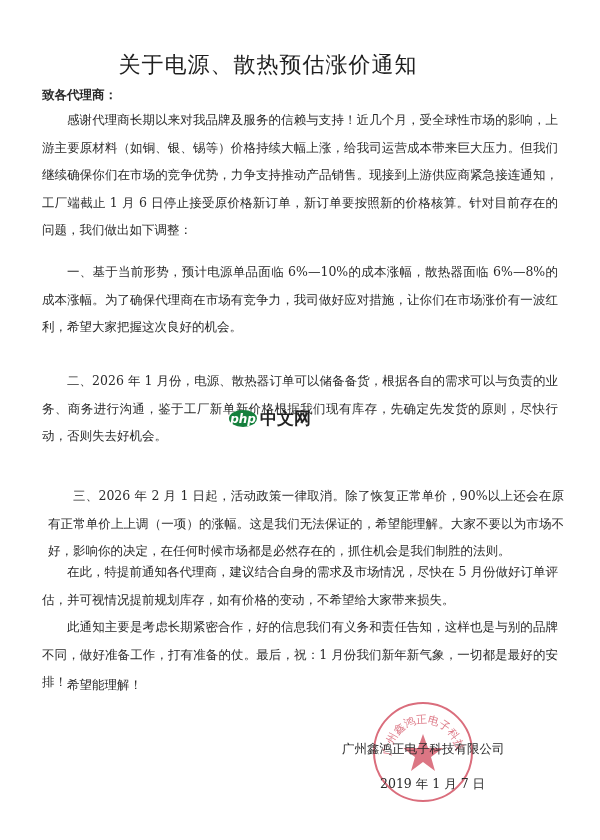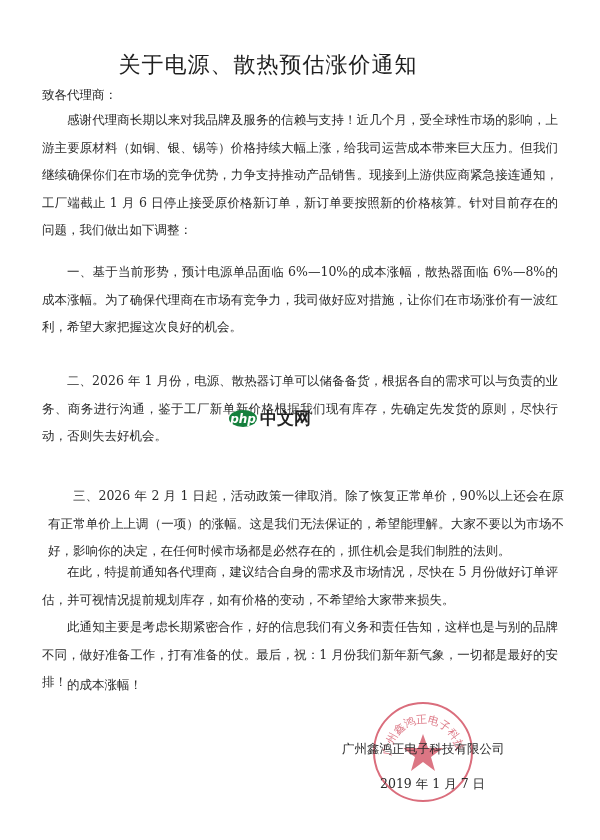--- a/index.html
+++ b/index.html
@@ -6,21 +6,21 @@
   body {
     width: 600px; height: 840px; position: relative; overflow: hidden;
     font-family: "DejaVu Serif", "Liberation Serif", serif;
     color: #2a2a2a;
   }
   .title {
     position: absolute; left: 0; top: 50px; width: 536px;
     text-align: center; font-size: 22px; color: #1e1e1e; letter-spacing: 1px;
   }
   .salutation {
-    position: absolute; left: 42px; top: 87px; font-size: 12.5px;
+    position: absolute; left: 42px; top: 87px; font-size: 12.5px; font-weight: bold;
   }
   .para {
     position: absolute; left: 42px; width: 516px;
     font-size: 12.5px; line-height: 27.5px; text-indent: 25px;
     text-align: justify;
   }
   .closing {
     position: absolute; left: 67px; top: 677px; font-size: 12.5px;
   }
   .company {
@@ -57,21 +57,21 @@
   <div class="title">关于电源、散热预估涨价通知</div>
   <div class="salutation">致各代理商：</div>
 
   <p class="para" style="top:106px;margin:0;">感谢代理商长期以来对我品牌及服务的信赖与支持！近几个月，受全球性市场的影响，上游主要原材料（如铜、银、锡等）价格持续大幅上涨，给我司运营成本带来巨大压力。但我们继续确保你们在市场的竞争优势，力争支持推动产品销售。现接到上游供应商紧急接连通知，工厂端截止 1 月 6 日停止接受原价格新订单，新订单要按照新的价格核算。针对目前存在的问题，我们做出如下调整：</p>
   <p class="para" style="top:258px;margin:0;">一、基于当前形势，预计电源单品面临 6%—10%的成本涨幅，散热器面临 6%—8%的成本涨幅。为了确保代理商在市场有竞争力，我司做好应对措施，让你们在市场涨价有一波红利，希望大家把握这次良好的机会。</p>
   <p class="para" style="top:367px;margin:0;">二、2026 年 1 月份，电源、散热器订单可以储备备货，根据各自的需求可以与负责的业务、商务进行沟通，鉴于工厂新单新价格根据我们现有库存，先确定先发货的原则，尽快行动，否则失去好机会。</p>
   <p class="para" style="top:476px;margin:6px;">三、2026 年 2 月 1 日起，活动政策一律取消。除了恢复正常单价，90%以上还会在原有正常单价上上调（一项）的涨幅。这是我们无法保证的，希望能理解。大家不要以为市场不好，影响你的决定，在任何时候市场都是必然存在的，抓住机会是我们制胜的法则。</p>
   <p class="para" style="top:558px;margin:0;">在此，特提前通知各代理商，建议结合自身的需求及市场情况，尽快在 5 月份做好订单评估，并可视情况提前规划库存，如有价格的变动，不希望给大家带来损失。</p>
   <p class="para" style="top:613px;margin:0;">此通知主要是考虑长期紧密合作，好的信息我们有义务和责任告知，这样也是与别的品牌不同，做好准备工作，打有准备的仗。最后，祝：1 月份我们新年新气象，一切都是最好的安排！</p>
 
-  <div class="closing">的成本涨幅！</div>
+  <div class="closing">希望能理解！</div>
 
   <div class="stamp">
     <svg width="96" height="96" viewBox="0 0 96 96">
       <defs>
         <path id="sealArc" d="M 16 52 A 33 33 0 1 1 82 52"></path>
       </defs>
       <text font-size="11" fill="rgba(205,60,80,0.7)" font-family="DejaVu Serif, serif">
         <textPath href="#sealArc">广州鑫鸿正电子科技有限公司</textPath>
       </text>
       <polygon points="48,30 53,44 68,44 56,53 60,67 48,58 36,67 40,53 28,44 43,44" fill="rgba(205,60,80,0.7)"></polygon>

